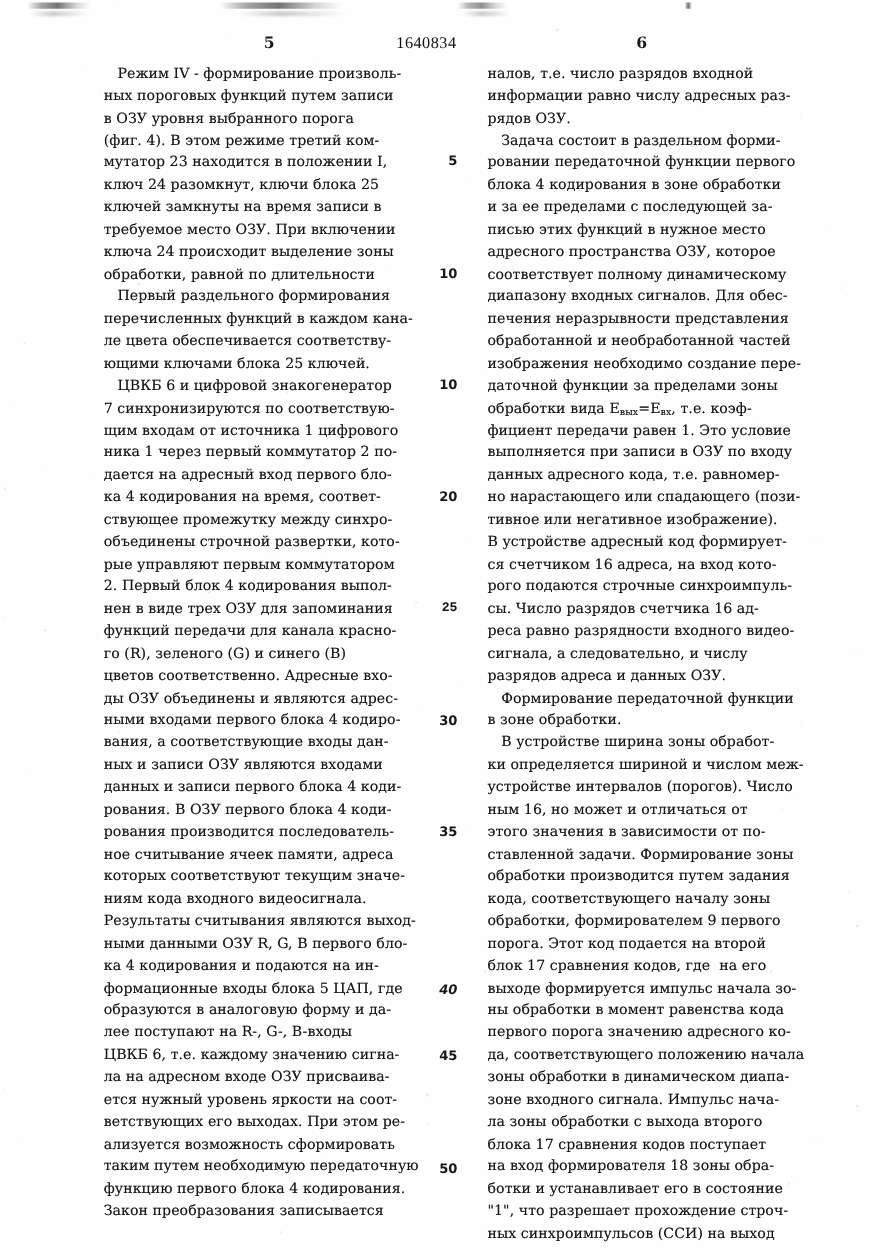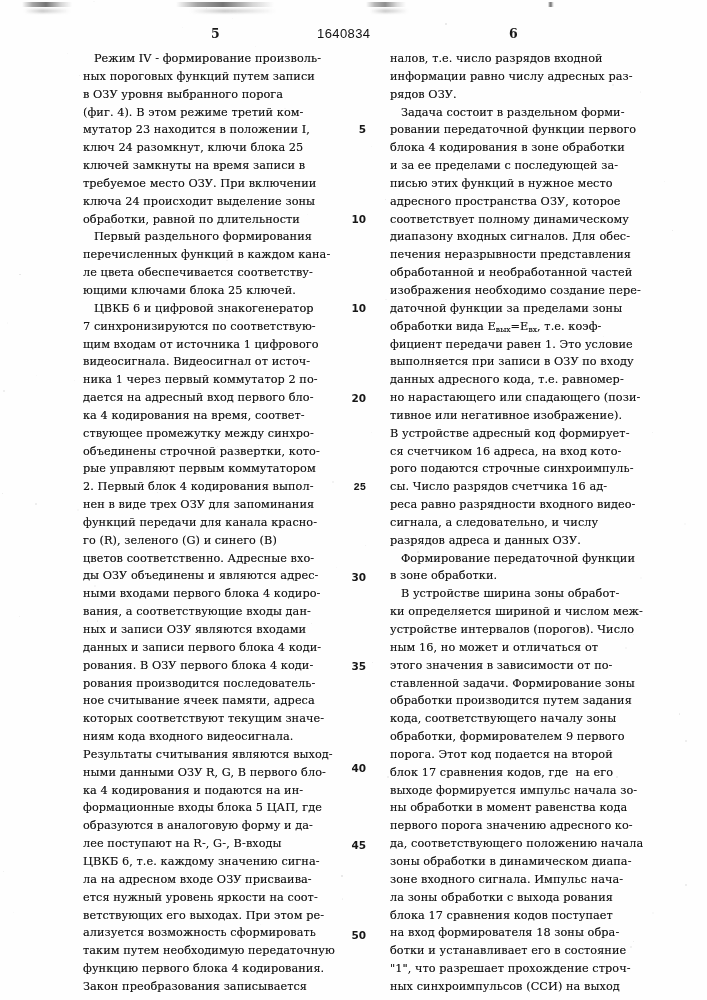--- a/index.html
+++ b/index.html
@@ -74,21 +74,21 @@
     font-size: 12.5px;
     font-weight: 700;
     font-family: "DejaVu Serif", serif;
   }
   .patent-number {
     position: absolute;
     left: 317px;
     top: 0;
     font-size: 13px;
     letter-spacing: 0.4px;
-    font-family: Liberation Sans, sans-serif;
+    font-family: Liberation Serif, serif;
     color: #121212;
   }
   .folio-right {
     position: absolute;
     left: 509px;
     top: 0;
     font-size: 12.5px;
     font-weight: 700;
     font-family: "DejaVu Serif", serif;
   }
@@ -171,21 +171,21 @@
   </div>
 
   <div class="line-numbers" id="line-numbers">
       <div class="lnum" style="top: 73px;">5</div>
       <div class="lnum" style="top: 163px;">10</div>
       <div class="lnum" style="top: 252px;">10</div>
       <div class="lnum" style="top: 342px;">20</div>
       <div class="lnum" style="top: 431px; font-family: Liberation Mono, monospace;">25</div>
       <div class="lnum" style="top: 521px;">30</div>
       <div class="lnum" style="top: 610px;">35</div>
-      <div class="lnum" style="top: 712px;">40</div>
+      <div class="lnum" style="top: 736px; font-style: italic;">40</div>
       <div class="lnum" style="top: 789px;">45</div>
       <div class="lnum" style="top: 879px;">50</div>
     </div>
 
   <div class="columns">
     <div class="col col-left" id="col-left">
         <span class="line">   Режим IV - формирование произволь-</span>
         <span class="line">ных пороговых функций путем записи</span>
         <span class="line">в ОЗУ уровня выбранного порога</span>
         <span class="line">(фиг. 4). В этом режиме третий ком-</span>
@@ -195,21 +195,20 @@
         <span class="line">требуемое место ОЗУ. При включении</span>
         <span class="line">ключа 24 происходит выделение зоны</span>
         <span class="line">обработки, равной по длительности</span>
         <span class="line">   Первый раздельного формирования</span>
         <span class="line">перечисленных функций в каждом кана-</span>
         <span class="line">ле цвета обеспечивается соответству-</span>
         <span class="line">ющими ключами блока 25 ключей.</span>
         <span class="line">   ЦВКБ 6 и цифровой знакогенератор</span>
         <span class="line">7 синхронизируются по соответствую-</span>
         <span class="line">щим входам от источника 1 цифрового</span>
-        <span class="line">видеосигнала. Видеосигнал от источ-</span>
         <span class="line">ника 1 через первый коммутатор 2 по-</span>
         <span class="line">дается на адресный вход первого бло-</span>
         <span class="line">ка 4 кодирования на время, соответ-</span>
         <span class="line">ствующее промежутку между синхро-</span>
         <span class="line">объединены строчной развертки, кото-</span>
         <span class="line">рые управляют первым коммутатором</span>
         <span class="line">2. Первый блок 4 кодирования выпол-</span>
         <span class="line">нен в виде трех ОЗУ для запоминания</span>
         <span class="line">функций передачи для канала красно-</span>
         <span class="line">го (R), зеленого (G) и синего (B)</span>
@@ -280,21 +279,21 @@
         <span class="line">кода, соответствующего началу зоны</span>
         <span class="line">обработки, формирователем 9 первого</span>
         <span class="line">порога. Этот код подается на второй</span>
         <span class="line">блок 17 сравнения кодов, где  на его</span>
         <span class="line">выходе формируется импульс начала зо-</span>
         <span class="line">ны обработки в момент равенства кода</span>
         <span class="line">первого порога значению адресного ко-</span>
         <span class="line">да, соответствующего положению начала</span>
         <span class="line">зоны обработки в динамическом диапа-</span>
         <span class="line">зоне входного сигнала. Импульс нача-</span>
-        <span class="line">ла зоны обработки с выхода рования</span>
+        <span class="line">ла зоны обработки с выхода второго</span>
         <span class="line">блока 17 сравнения кодов поступает</span>
         <span class="line">на вход формирователя 18 зоны обра-</span>
         <span class="line">ботки и устанавливает его в состояние</span>
         <span class="line">"1", что разрешает прохождение строч-</span>
         <span class="line">ных синхроимпульсов (ССИ) на выход</span>
       </div>
   </div>
 
 <div class="speck" style="width: 1.47px; height: 1.47px; left: 224.1px; top: 985.1px; opacity: 0.29;"></div>
     <div class="speck" style="width: 0.89px; height: 0.89px; left: 297.5px; top: 880.9px; opacity: 0.25;"></div>

